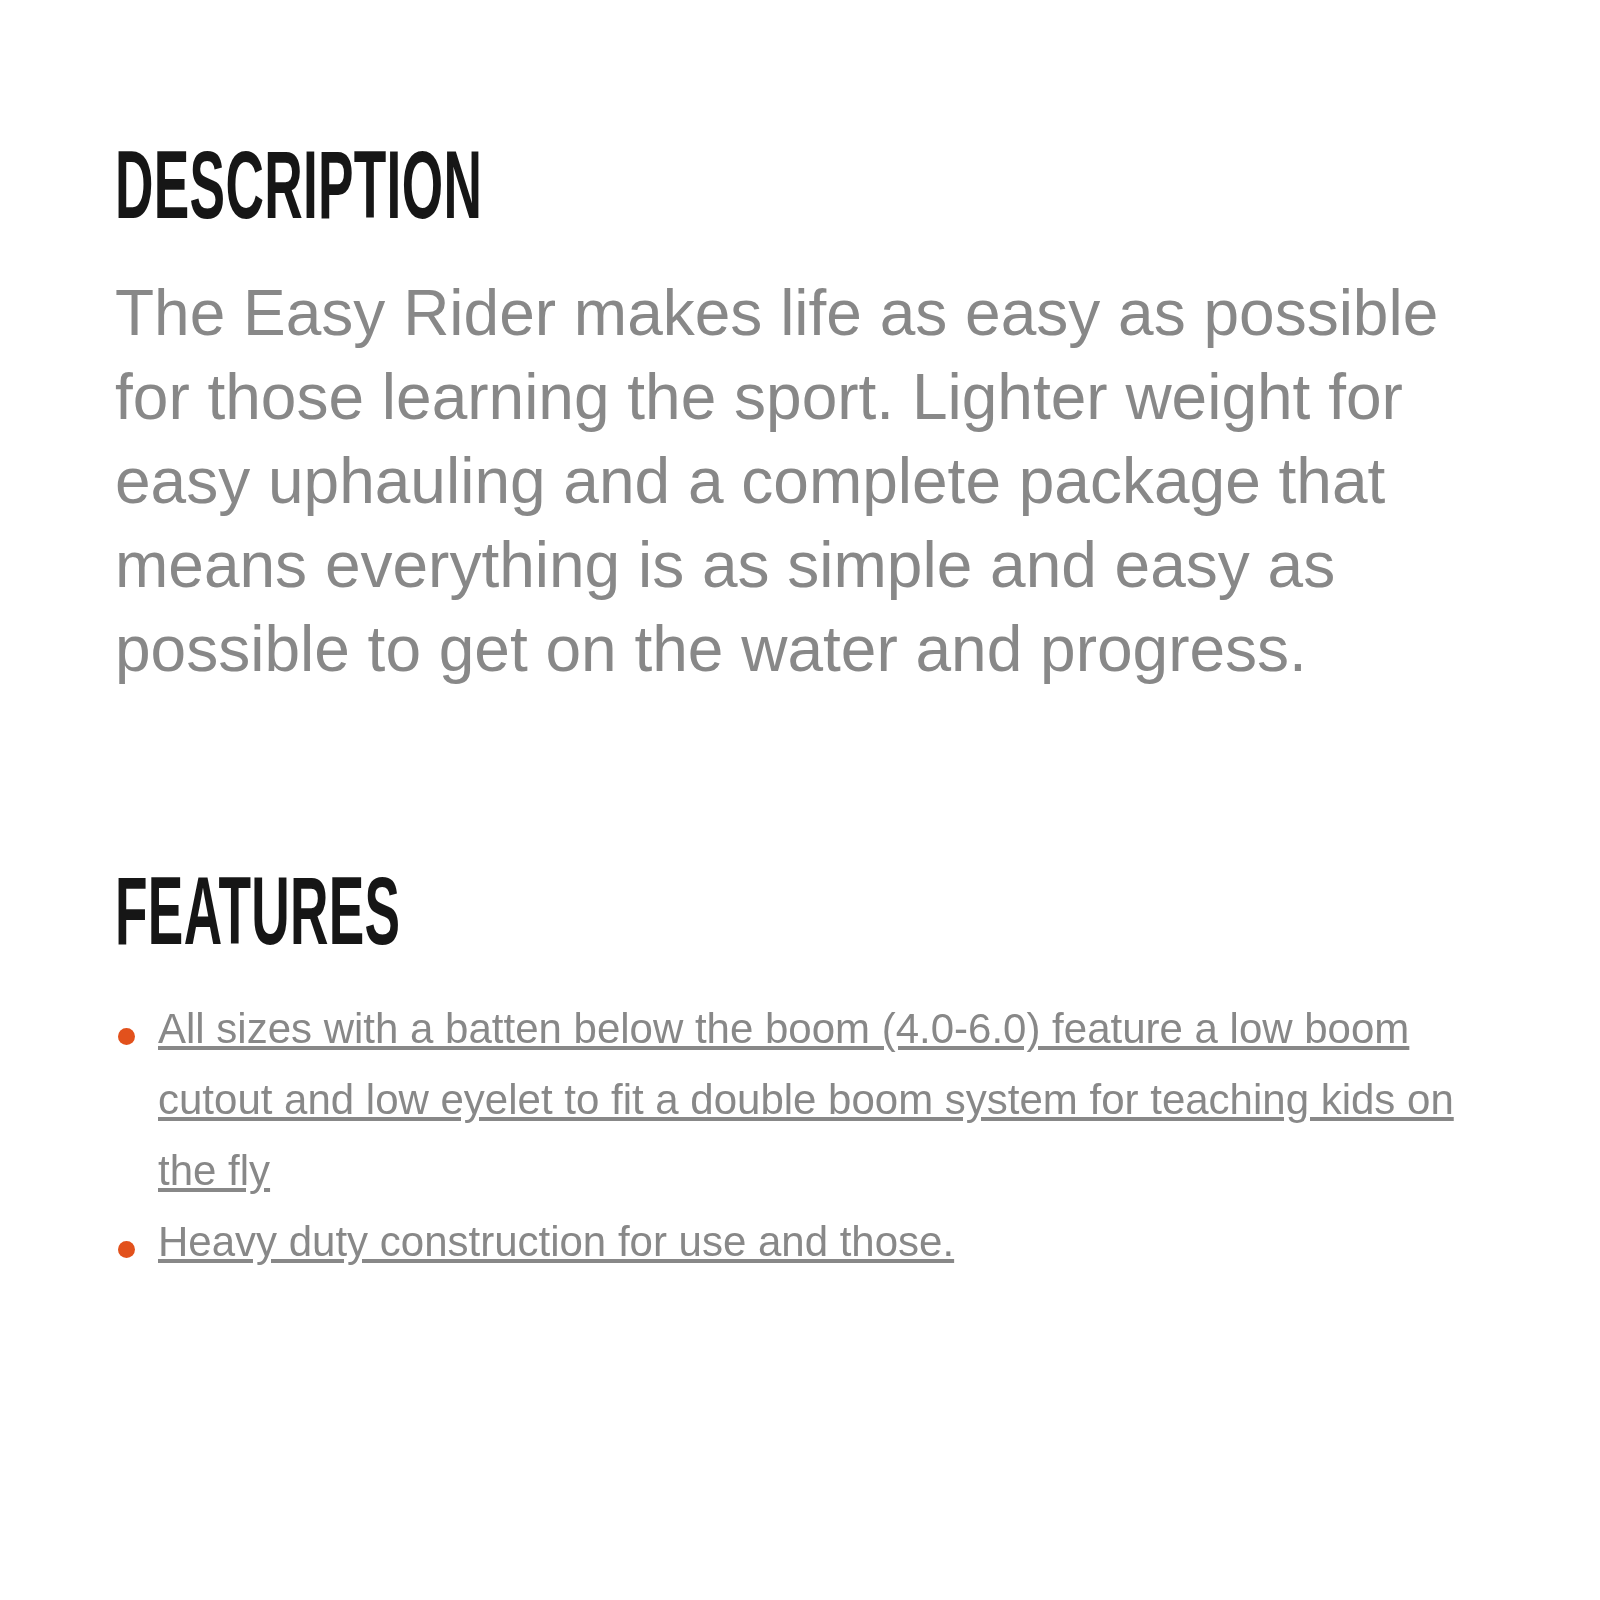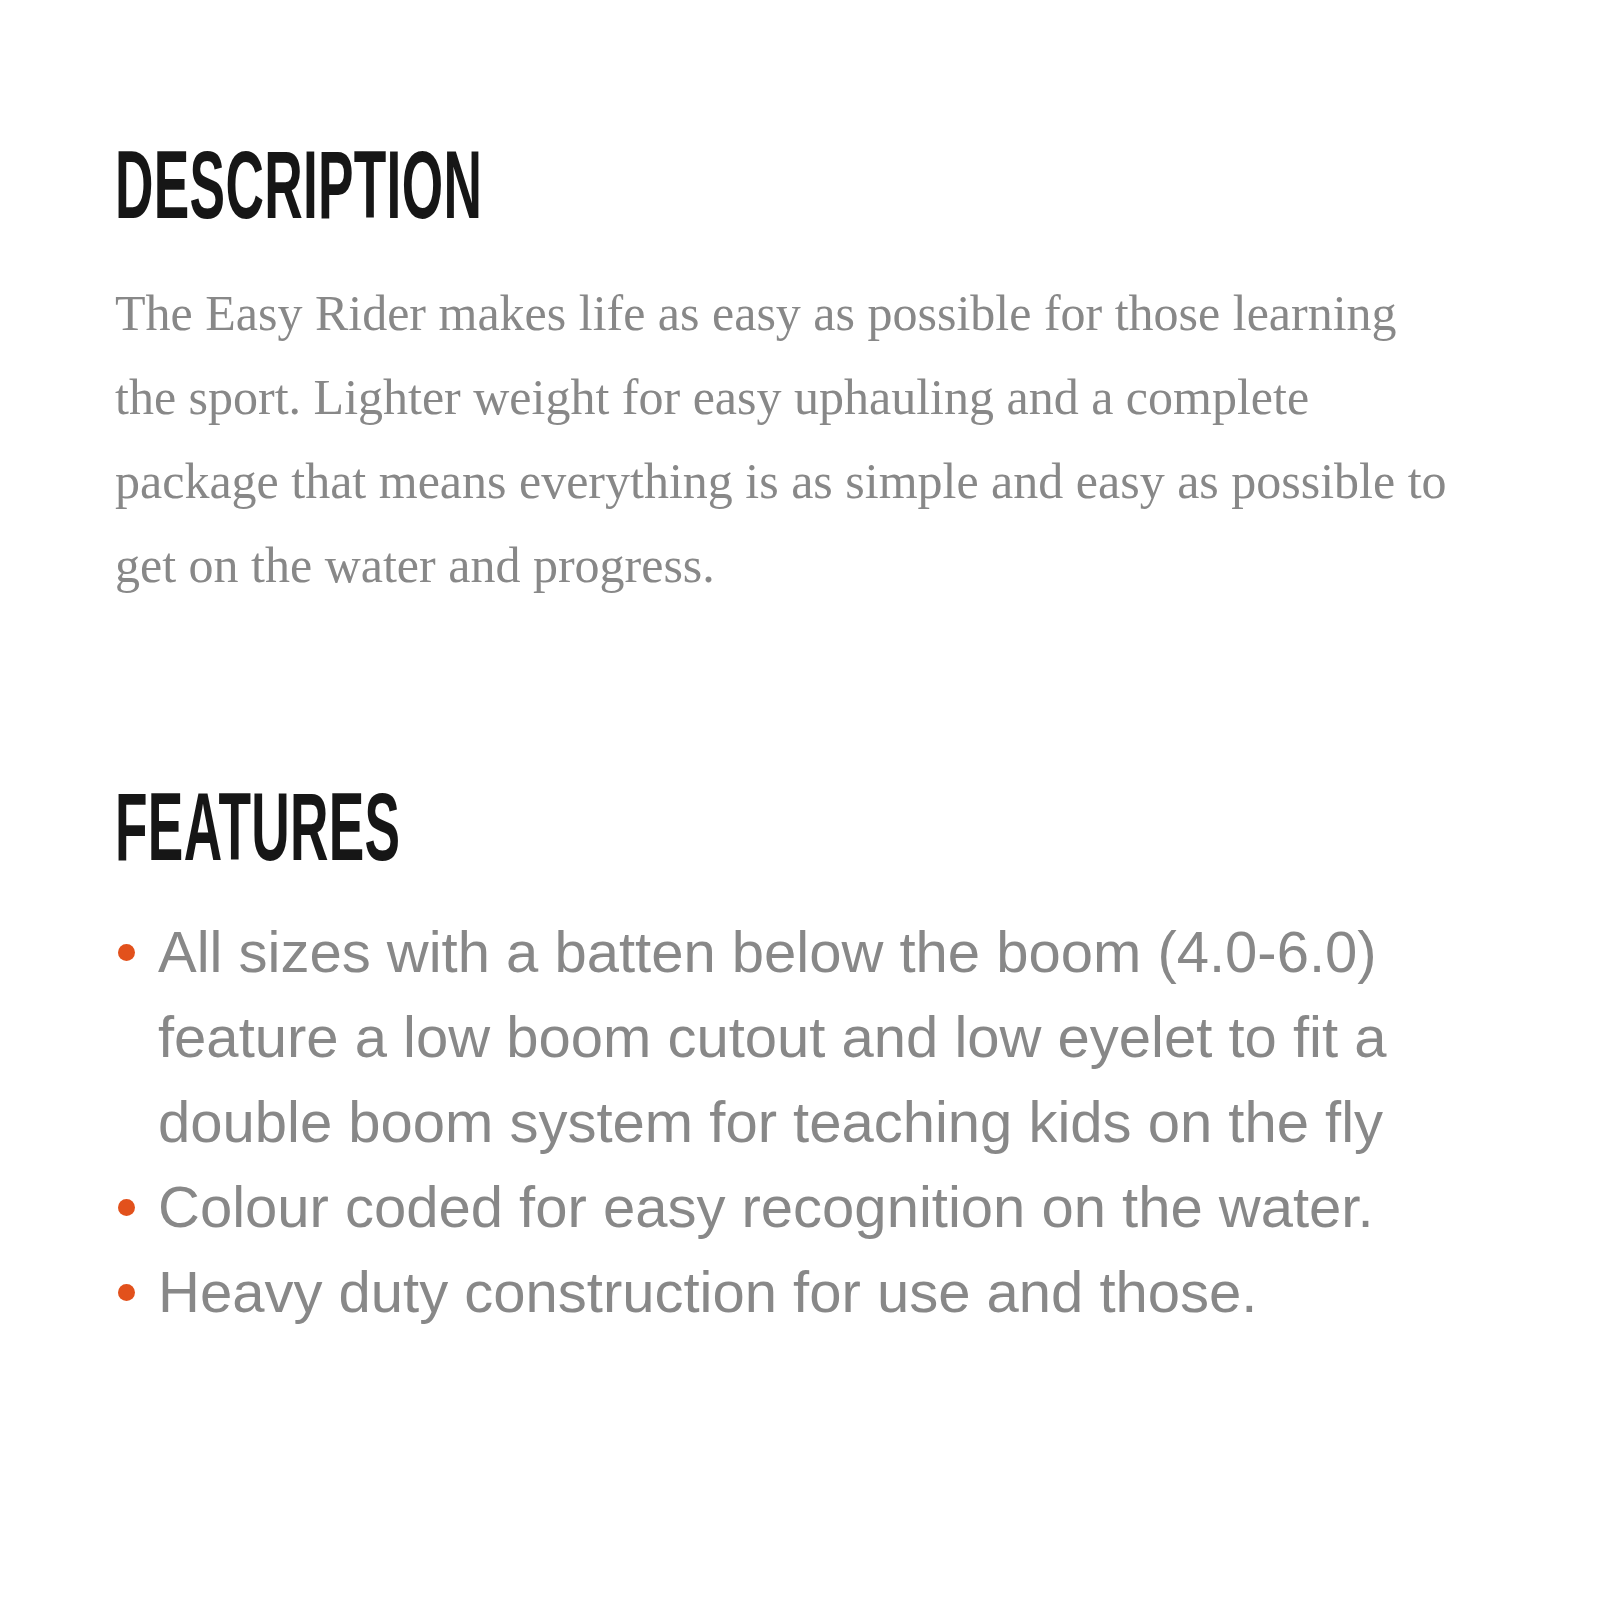--- a/index.html
+++ b/index.html
@@ -23,36 +23,36 @@
     font-weight: bold;
     color: var(--heading, #161616);
     transform: scaleX(0.555);
     transform-origin: left center;
     white-space: nowrap;
     letter-spacing: 0.5px;
   }
   p.body-paragraph {
     margin: 38px 0 0 0;
     width: 1340px;
-    font-size: 50px;
+    font-size: 64px;
     line-height: 84px;
     color: var(--body-text, #888888);
-    font-family: Liberation Serif, serif;
   }
   section.features-section h2.section-heading {
     margin-top: 172px;
   }
   ul.features-list {
     margin: 34px 0 0 0;
     padding: 0;
     list-style: none;
     width: 1340px;
-    font-size: 58px;
-    line-height: 85px;
+    font-size: 42px;
+    line-height: 71px;
     color: var(--body-text, #888888);
+    text-decoration: underline;
   }
   ul.features-list li {
     position: relative;
     padding-left: 43px;
   }
   ul.features-list .dot {
     position: absolute;
     left: 3px;
     top: 35px;
     width: 17px;
@@ -73,22 +73,18 @@
 
   <section class="features-section">
     <h2 class="section-heading">FEATURES</h2>
     <ul class="features-list">
       <li>
         <span class="dot"></span>
         <span>All sizes with a batten below the boom (4.0-6.0) feature a low boom cutout and low eyelet to fit a double boom system for teaching kids on the fly</span>
       </li>
       <li>
         <span class="dot"></span>
-        <span>Colour coded for easy recognition on the water.</span>
-      </li>
-      <li>
-        <span class="dot"></span>
         <span>Heavy duty construction for use and those.</span>
       </li>
     </ul>
   </section>
 
 </main>
 
 </body></html>

